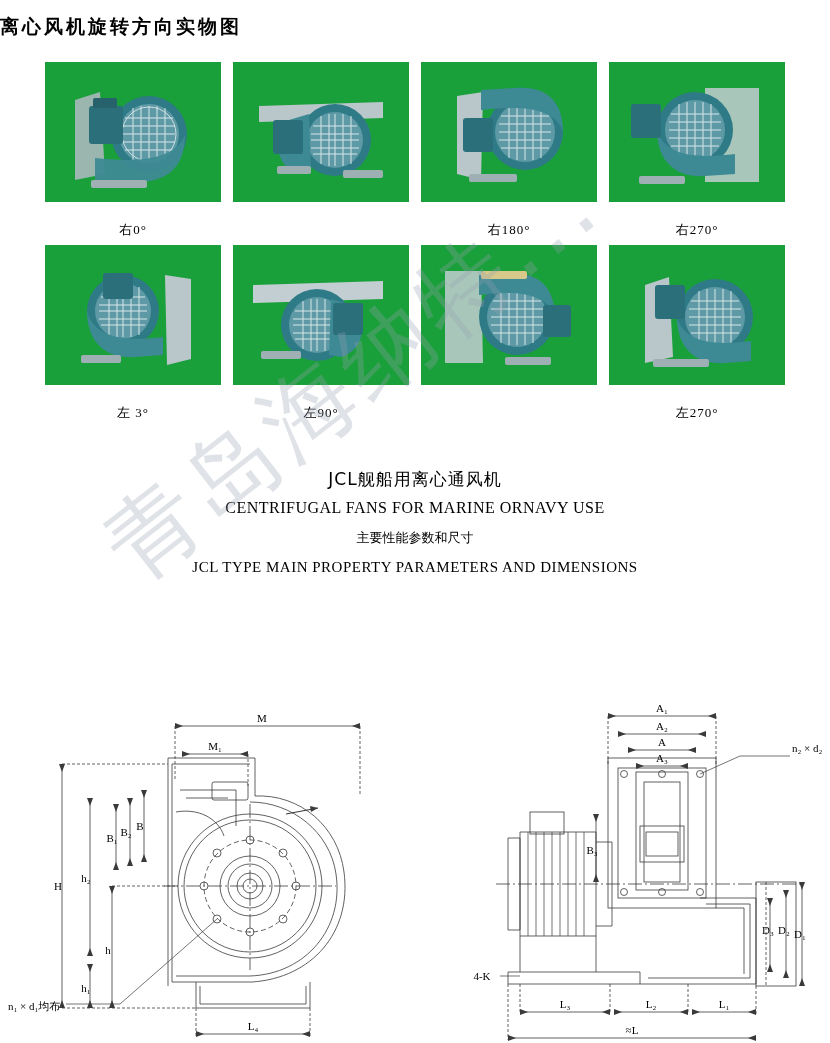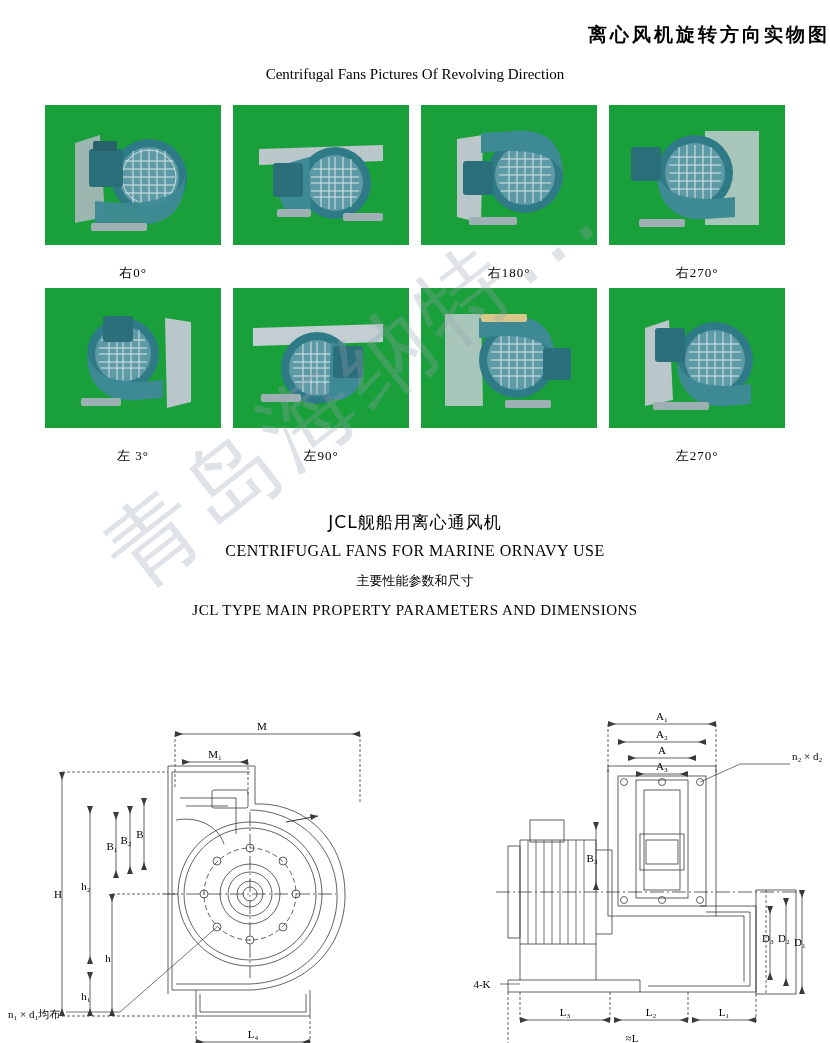--- a/index.html
+++ b/index.html
@@ -16,25 +16,25 @@
     overflow: hidden;
   }
   .page {
     position: relative;
     width: 830px;
     height: 1043px;
   }
 
   
   .title-cn {
-    text-align: right;
+    text-align: left;
     font-size: 19px;
     font-weight: bold;
     letter-spacing: 3px;
-    margin-top: 22px;
+    margin-top: 14px;
     font-family: "DejaVu Sans", sans-serif;
   }
   .title-en {
     text-align: center;
     font-size: 15px;
     margin-top: 18px;
     font-family: "Liberation Serif", serif;
   }
 
   
@@ -124,21 +124,20 @@
     font-size: 11px;
     fill: #000;
   }
 </style>
 </head>
 <body>
 
 <div class="page">
 
   <div class="title-cn">离心风机旋转方向实物图</div>
-  <div class="title-en">Centrifugal Fans Pictures Of Revolving Direction</div>
 
   <div class="photo-grid">
 
     <div class="photo-row">
 
       <div class="photo-cell">
         <div class="photo">
           <svg width="176" height="140" viewBox="0 0 176 140">
             <rect x="0" y="0" width="176" height="140" fill="#1aa03a"></rect>
             <path d="M30 118 L30 38 L55 30 L60 112 Z" fill="#a9b8bd" opacity="0.9"></path>

